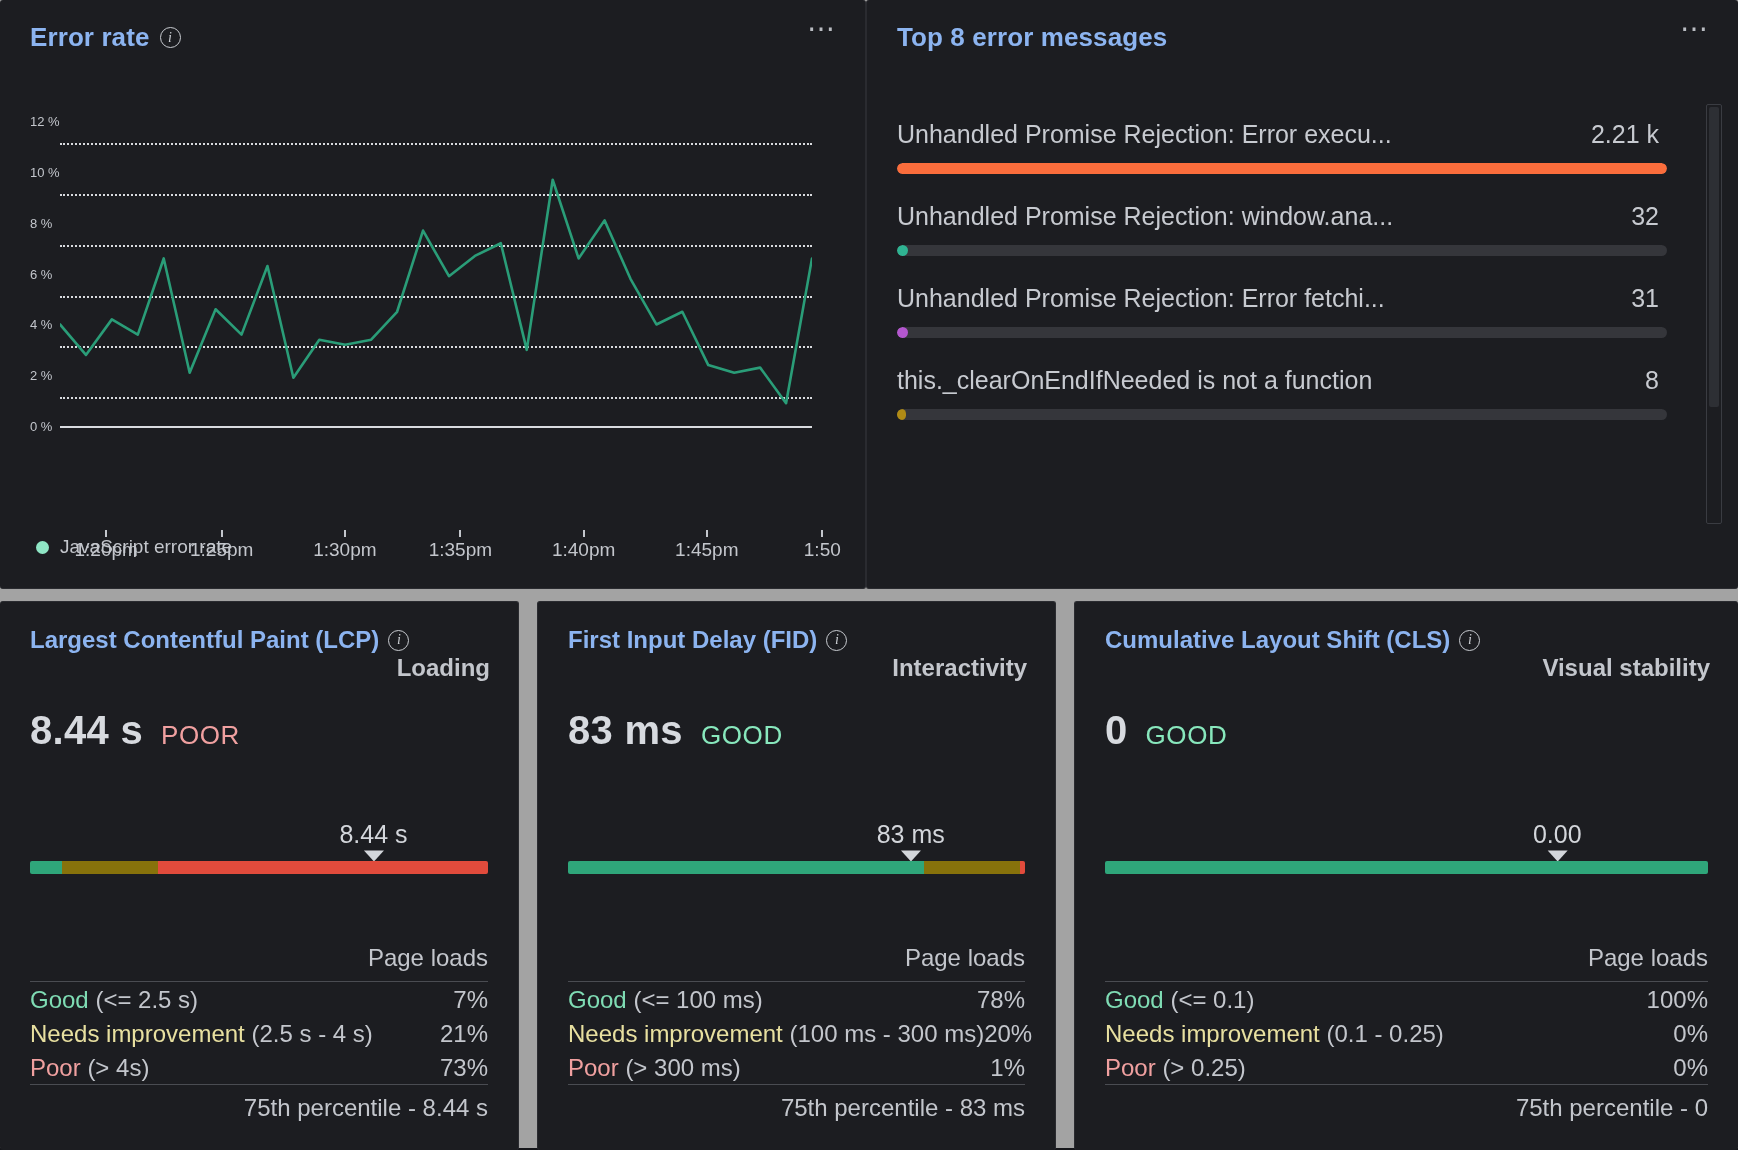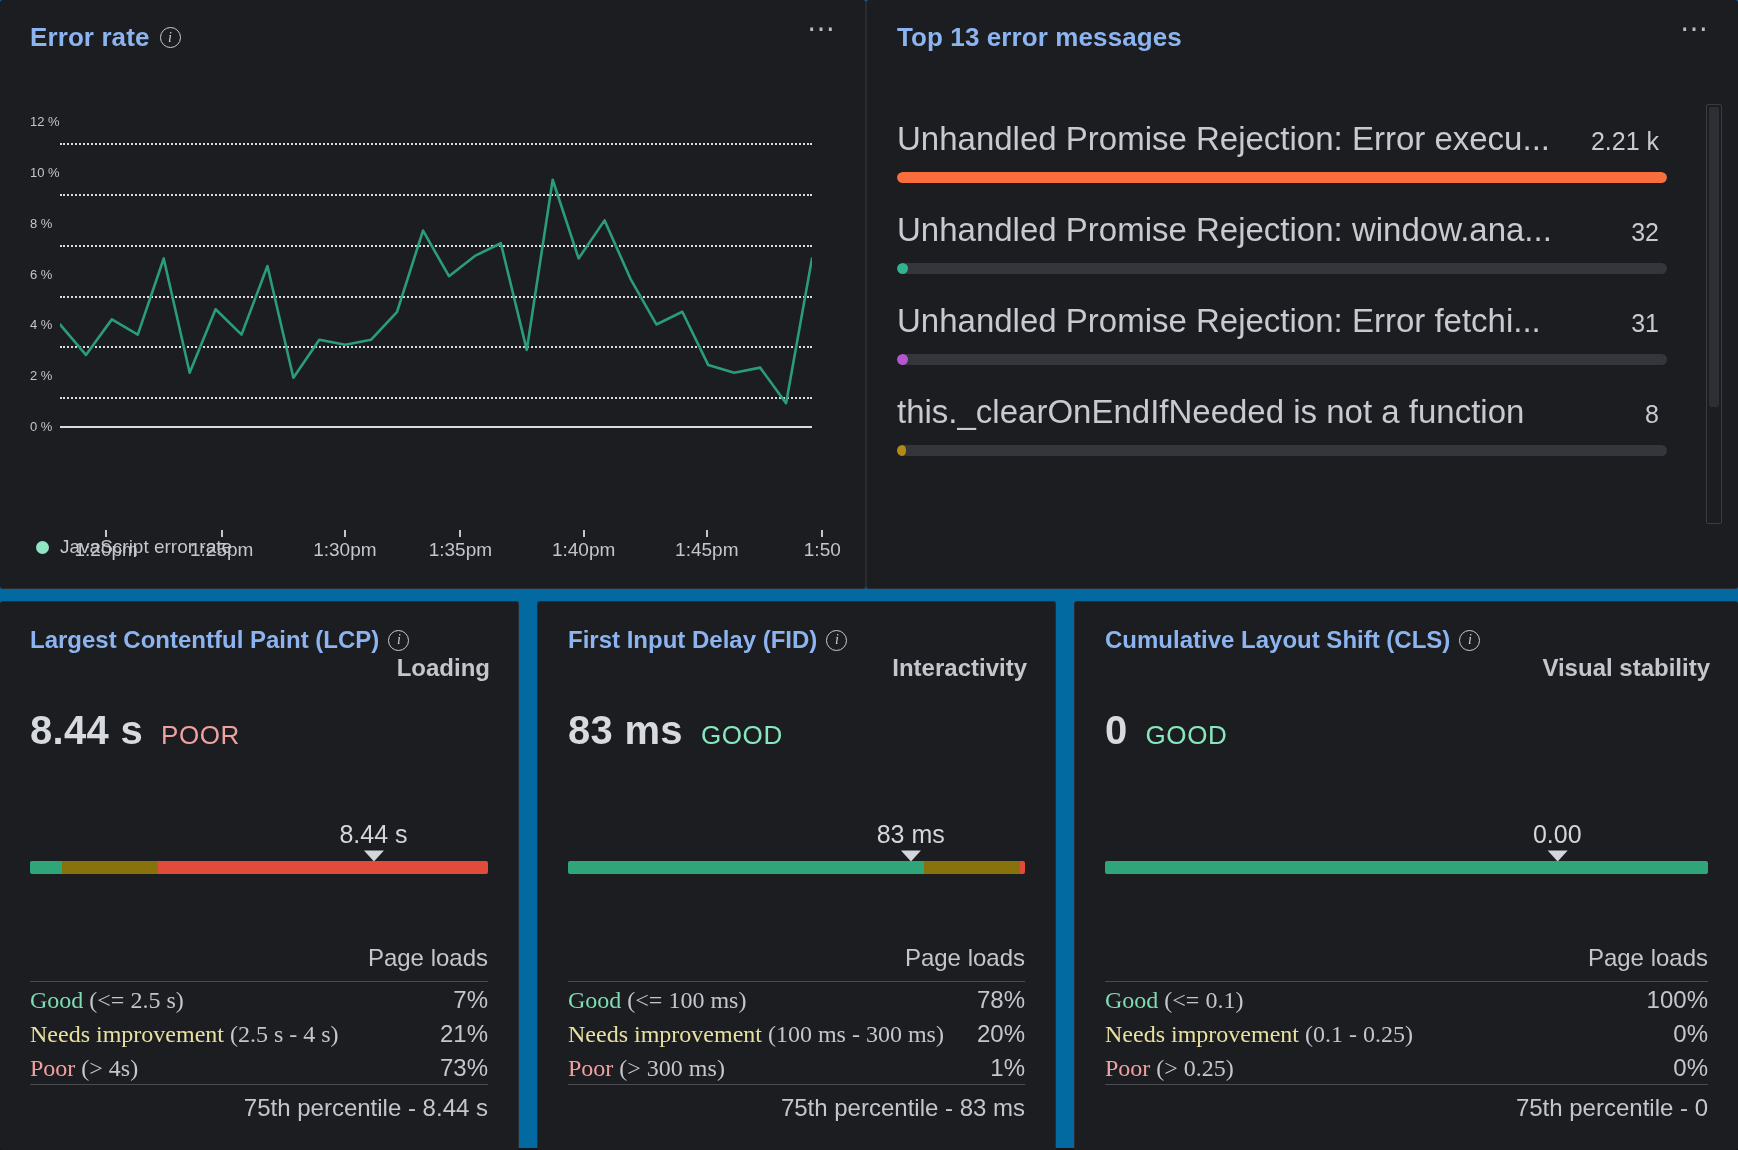--- a/index.html
+++ b/index.html
@@ -9,21 +9,21 @@
     height: 1150px;
     background: #15161a;
     font-family: "Liberation Sans", sans-serif;
     overflow: hidden;
   }
 
   .dashboard {
     width: 1738px;
     height: 1148px;
     position: relative;
-    background: #0369a1;
+    background: #a3a3a3;
   }
 
   
   .panel {
     position: absolute;
     background: #1c1d21;
     border: 1px solid #2a2b30;
     border-radius: 3px;
   }
 
@@ -174,21 +174,21 @@
   .err-row { margin-bottom: 12px; }
 
   .err-row-top {
     display: flex;
     align-items: baseline;
     justify-content: space-between;
     gap: 18px;
     padding: 16px 8px 14px 0;
   }
   .err-msg {
-    font-size: 33px;
+    font-size: 25px;
     color: #c7cad0;
     white-space: nowrap;
     overflow: hidden;
     text-overflow: ellipsis;
   }
   .err-count {
     font-size: 25px;
     color: #c7cad0;
     white-space: nowrap;
     flex: none;
@@ -318,21 +318,21 @@
   }
   .bd-divider { height: 1px; background: #4a4c52; }
   .bd-row {
     display: flex;
     justify-content: space-between;
     align-items: baseline;
     font-size: 24px;
     color: #c3c6cc;
     padding: 4px 0 2px;
   }
-  .bd-label { white-space: nowrap; font-family: Liberation Serif, serif; }
+  .bd-label { white-space: nowrap; }
   .bd-key-good  { color: #7fdcb4; }
   .bd-key-needs { color: #e8e0a0; }
   .bd-key-poor  { color: #f0a0a0; }
   .bd-range { color: #c3c6cc; }
   .bd-val { white-space: nowrap; }
 
   .bd-footer {
     display: flex;
     justify-content: flex-end;
     font-size: 24px;
@@ -398,21 +398,21 @@
 
     <div class="legend">
       <span class="legend-dot"></span>
       <span>JavaScript error rate</span>
     </div>
   </section>
 
   <section class="panel" id="panel-top-errors">
     <div class="panel-head">
       <h2 class="panel-title">
-        <span>Top 13 error messages</span>
+        <span>Top 8 error messages</span>
       </h2>
       <div class="kebab">⋯</div>
     </div>
 
     <div class="err-list" id="err-list">
         <div class="err-row">
           <div class="err-row-top">
             <div class="err-msg">Unhandled Promise Rejection: Error execu...</div>
             <div class="err-count">2.21 k</div>
           </div>

